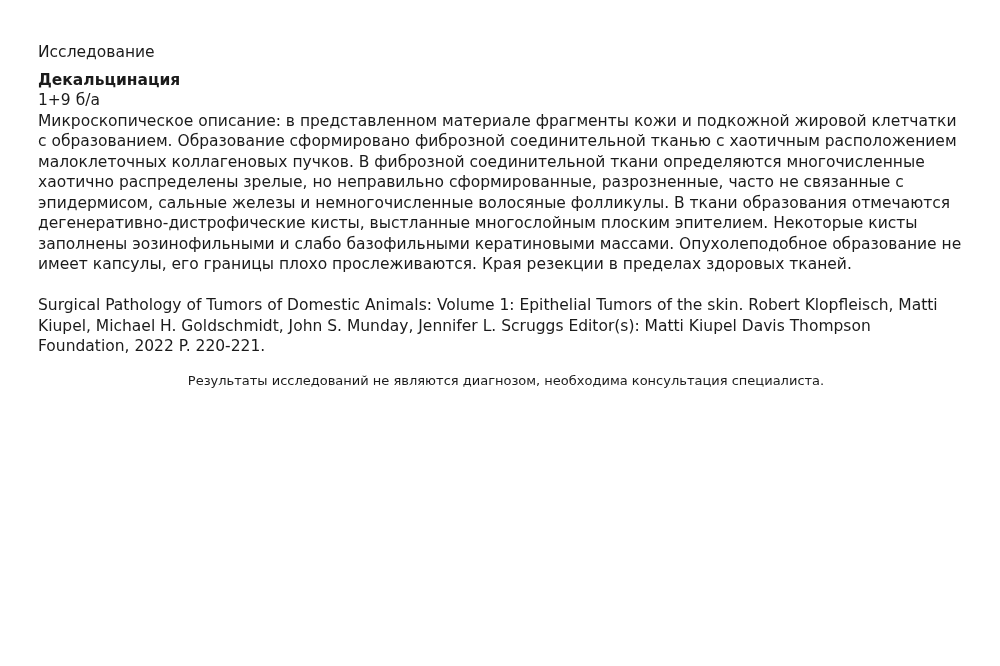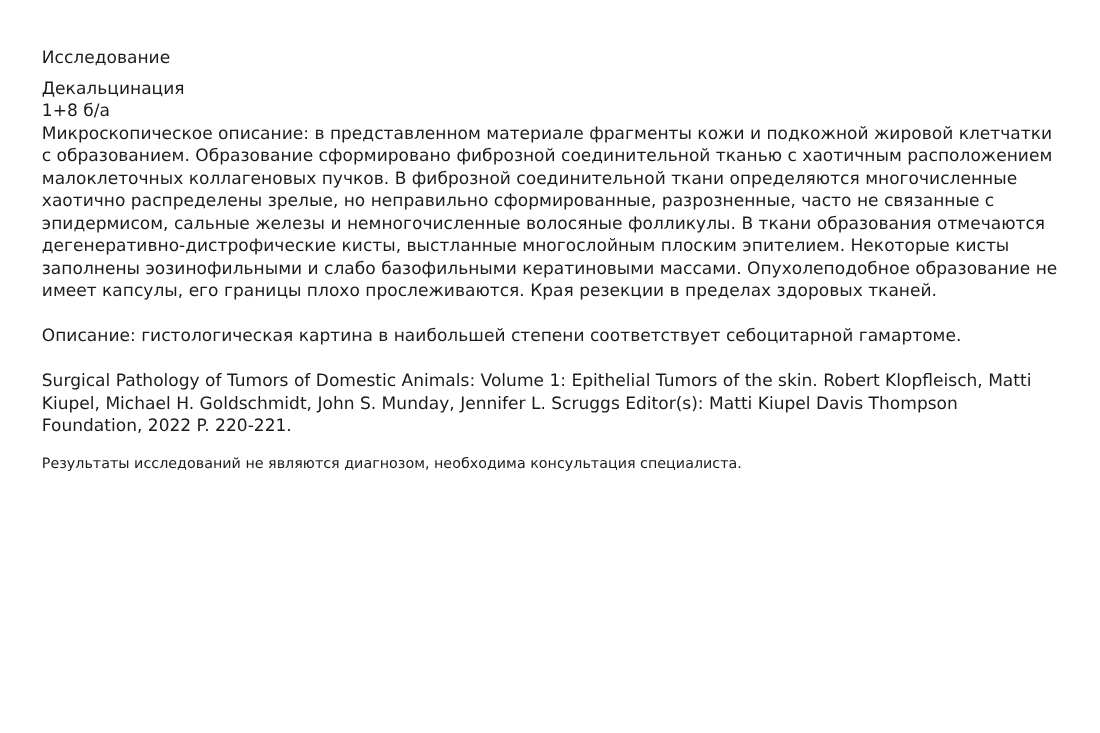--- a/index.html
+++ b/index.html
@@ -21,54 +21,54 @@
     }
     .line {
       font-size: 15.5px;
       line-height: 20.5px;
       white-space: pre-line;
     }
     .title {
       margin-bottom: 7px;
     }
     .bold {
-      font-weight: normal;
+      font-weight: bold;
     }
     .gap {
       margin-top: 20.5px;
     }
     .disclaimer {
       font-size: 13px;
       line-height: 17px;
       margin-top: 15px;
+      text-align: center;
     }
   </style>
 </head>
 <body>
 
 <div class="page">
 
   <div class="line title">Исследование</div>
 
   <div class="line bold">Декальцинация</div>
 
 
 
-  <div class="line">1+8 б/а</div>
+  <div class="line">1+9 б/а</div>
 
   <div class="line">Микроскопическое описание: в представленном материале фрагменты кожи и подкожной жировой клетчатки
 с образованием. Образование сформировано фиброзной соединительной тканью с хаотичным расположением
 малоклеточных коллагеновых пучков. В фиброзной соединительной ткани определяются многочисленные
 хаотично распределены зрелые, но неправильно сформированные, разрозненные, часто не связанные с
 эпидермисом, сальные железы и немногочисленные волосяные фолликулы. В ткани образования отмечаются
 дегенеративно-дистрофические кисты, выстланные многослойным плоским эпителием. Некоторые кисты
 заполнены эозинофильными и слабо базофильными кератиновыми массами. Опухолеподобное образование не
 имеет капсулы, его границы плохо прослеживаются. Края резекции в пределах здоровых тканей.</div>
 
-  <div class="line gap">Описание: гистологическая картина в наибольшей степени соответствует себоцитарной гамартоме.</div>
 
 
 
   <div class="line gap">Surgical Pathology of Tumors of Domestic Animals: Volume 1: Epithelial Tumors of the skin. Robert Klopfleisch, Matti
 Kiupel, Michael H. Goldschmidt, John S. Munday, Jennifer L. Scruggs Editor(s): Matti Kiupel Davis Thompson
 Foundation, 2022 P. 220-221.</div>
 
   <div class="line disclaimer">Результаты исследований не являются диагнозом, необходима консультация специалиста.</div>
 
 </div>

